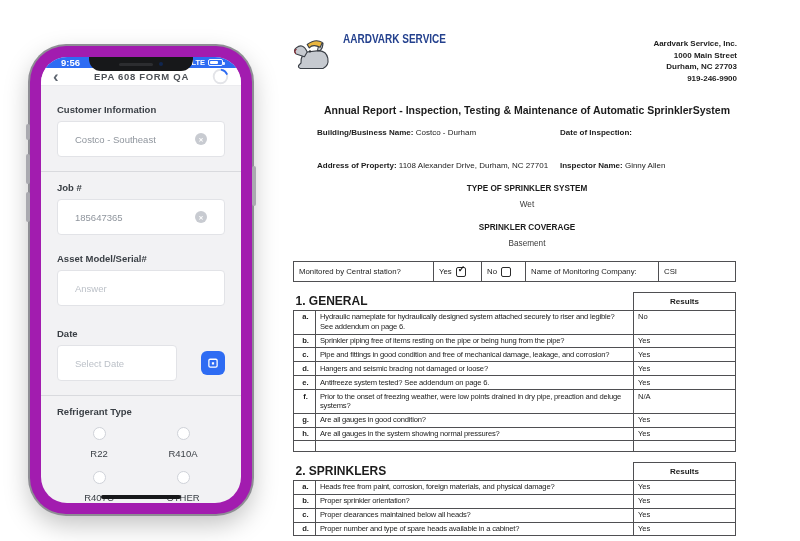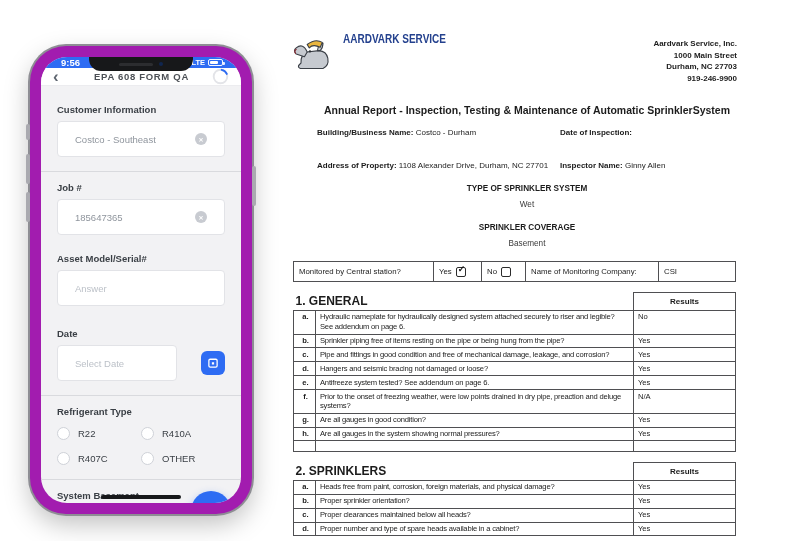--- a/index.html
+++ b/index.html
@@ -51,21 +51,21 @@
   .f-input .ph { color:#bcc1c8; }
   .clear { width:12px; height:12px; border-radius:50%; background:#c8cbd1; color:#fff;
            font-size:6px; font-weight:700; display:flex; align-items:center; justify-content:center;
            cursor:pointer; }
   .divider { height:1px; background:#d9dade; margin:14px -16px 0 -16px; }
   .date-row { display:flex; align-items:center; gap:24px; }
   .date-row .f-input { flex:1; }
   .cal-btn { width:24px; height:24px; background:#2e6cf3; border-radius:6px;
              display:flex; align-items:center; justify-content:center; cursor:pointer; }
   .radio-grid { display:grid; grid-template-columns:1fr 1fr; row-gap:12px; margin-top:10px; }
-  .radio { display:flex; align-items:center; gap:8px; cursor:pointer; }
+  .radio { display:flex; align-items:center; gap:8px; cursor:pointer;flex-direction:column; }
   .radio .dot { width:13px; height:13px; border-radius:50%; background:#fff;
                 border:1px solid #cfd2d8; }
   .radio .rlabel { font-size:9.5px; color:#3b4046; }
   .fab { position:absolute; right:10px; bottom:12px; width:40px; height:40px; border-radius:50%;
          background:#2e6cf3; color:#fff; display:flex; align-items:center; justify-content:center;
          font-size:17px; font-weight:700; box-shadow:0 4px 10px rgba(46,108,243,.45); cursor:pointer; }
   .home-bar { position:absolute; left:50%; transform:translateX(-50%); bottom:4px;
               width:80px; height:4px; background:#17181a; border-radius:2px; }
   .ring { display:block; }
 

